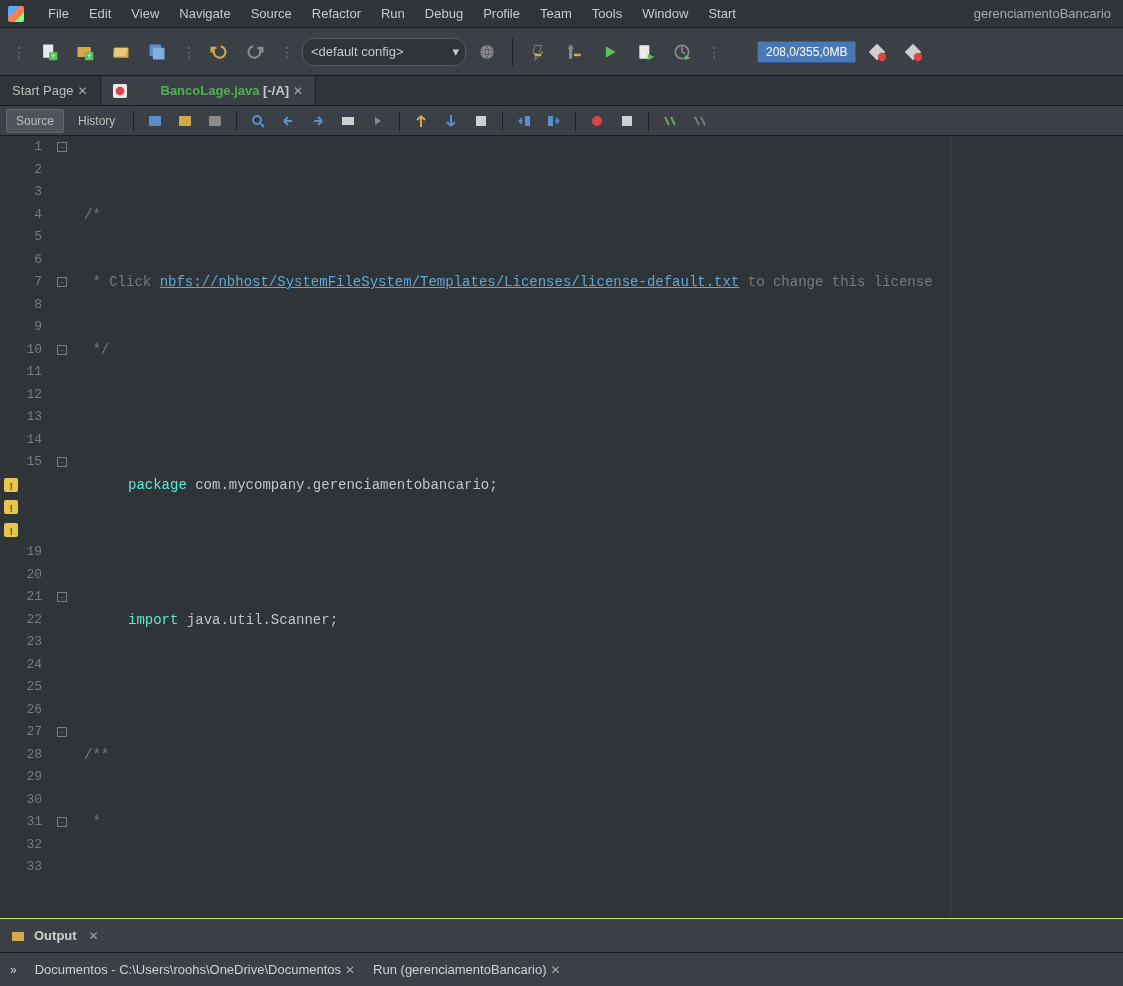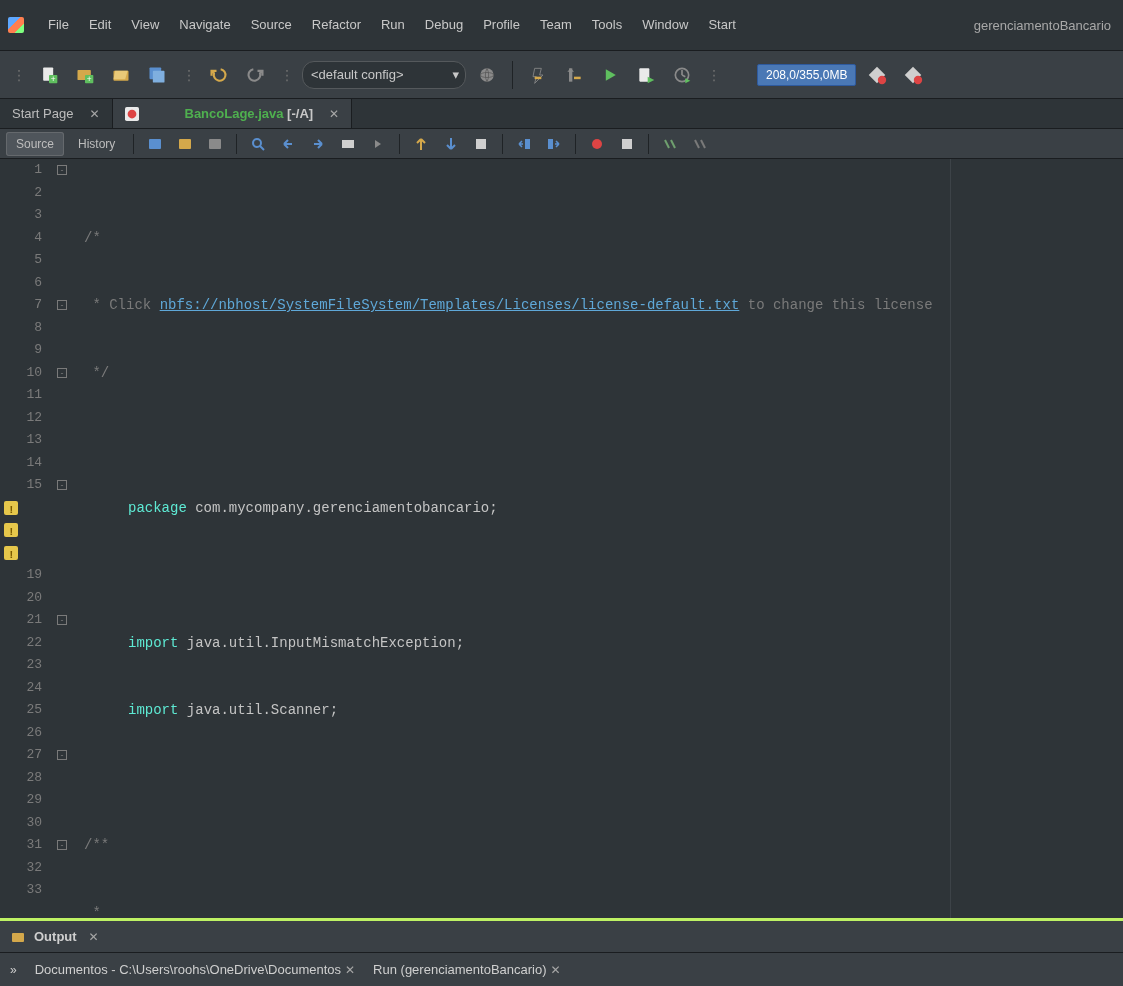--- a/index.html
+++ b/index.html
@@ -1,30 +1,30 @@
 <!DOCTYPE html>
 <html><head>
 <meta charset="utf-8">
 <style>
 * { margin:0; padding:0; box-sizing:border-box; }
 body { font-family:"Segoe UI",Tahoma,sans-serif; font-size:13px; background:#2e3438; color:#bdbdbd; width:1123px; height:986px; overflow:hidden; display:flex; flex-direction:column; }
-.menubar { background:#2e3438; display:flex; align-items:center; padding:0 8px; height:51px; border-bottom:1px solid #1a1d20; }
+.menubar { background:#2e3438; display:flex; align-items:center; padding:0 8px; height:28px; border-bottom:1px solid #1a1d20; }
 .menubar .logo { width:16px; height:16px; margin-right:14px; background:linear-gradient(135deg,#5fa8ff 0 40%,#ff7f50 40% 70%,#7fff7f 70%); border-radius:2px; }
 .menubar .menu-item { padding:0 10px; cursor:pointer; color:#c8c8c8; line-height:36px; }
 .menubar .proj-name { margin-left:auto; color:#a8a8a8; padding-right:4px; }
 .toolbar { background:#3a4045; height:48px; display:flex; align-items:center; padding:0 8px; border-bottom:1px solid #1a1d20; gap:6px; }
 .tool-btn { width:30px; height:30px; display:flex; align-items:center; justify-content:center; cursor:pointer; border-radius:3px; }
 .tool-btn svg { width:20px; height:20px; }
 .tool-sep { width:1px; height:28px; background:#1f2326; margin:0 4px; }
 .tool-handle { color:#717171; font-size:14px; letter-spacing:-2px; margin:0 4px; }
 .config-select { background:#2e3438; color:#c8c8c8; border:1px solid #55595c; height:28px; padding:0 24px 0 8px; border-radius:12px; position:relative; width:164px; cursor:pointer; display:flex; align-items:center; }
 .config-select .arrow { position:absolute; right:6px; }
 .mem-pill { background:#4a78b5; color:#fff; padding:3px 8px; border-radius:2px; font-size:12px; border:1px solid #2e5a9e;margin-left:28px; }
 .tabs { background:#2e3438; display:flex; border-bottom:1px solid #1a1d20; }
-.tab { padding:7px 12px; display:flex; align-items:center; gap:12px; border-right:1px solid #1a1d20; cursor:pointer;text-align:right; }
+.tab { padding:7px 12px; display:flex; align-items:center; gap:0; border-right:1px solid #1a1d20; cursor:pointer;text-align:right; }
 .tab.active { background:#3a4045; }
 .tab-icon { width:14px; height:14px; }
 .tab .name { font-weight:500;margin-left:34px; }
 .tab.active .name .fname { color:#4fb04f; font-weight:bold; }
 .tab.active .name .suffix { color:#c8c8c8; font-weight:bold; }
 .close-x { color:#a8a8a8; font-size:12px; margin-left:4px; }
 .editor-toolbar { background:#3a4045; height:30px; display:flex; align-items:center; padding:0 6px; gap:4px; border-bottom:1px solid #1a1d20; }
 .etb-btn { height:24px; padding:0 10px; display:flex; align-items:center; cursor:pointer; border-radius:3px; font-size:12px; }
 .etb-btn.active { background:#4f555b; box-shadow:inset 0 0 0 1px #65696d; }
 .etb-iconbtn { width:26px; height:24px; display:flex; align-items:center; justify-content:center; cursor:pointer; }
@@ -36,21 +36,21 @@
 .gutter .ln.warn::after { content:"!"; position:absolute; left:8px; top:2px; color:#7a5a00; font-weight:bold; font-size:11px; }
 .fold-strip { width:24px; background:#2e3438; padding-top:0; }
 .fold-strip .fn { height:22.5px; display:flex; align-items:center; justify-content:center; }
 .fold-strip .fn .box { width:10px; height:10px; border:1px solid #7a7a7a; color:#7a7a7a; font-size:9px; line-height:8px; text-align:center; }
 .code { flex:1; font-family:Consolas,"Courier New",monospace; font-size:14px; line-height:22.5px; padding-left:10px; white-space:pre; color:#c4c4c4; position:relative; }
 .code .line { height:22.5px; }
 .code .rmargin { position:absolute; top:0; bottom:0; left:876px; width:1px; background:#3d4348; }
 .cm { color:#7a7a7a; }
 .cm-link { color:#5fa8d8; text-decoration:underline; }
 .kw { color:#5eead4;margin-left:44px; }
-.output-panel { background:#3a4045; height:34px; display:flex; align-items:center; padding:0 10px; gap:8px; border-top:3px solid #bef264; }
+.output-panel { background:#3a4045; height:34px; display:flex; align-items:center; padding:0 10px; gap:8px; border-top:1px solid #bef264; }
 .output-panel .out-label { font-weight:bold; color:#cfcfcf; }
 .statusbar { background:#3a4045; height:34px; display:flex; align-items:center; padding:0 10px; gap:18px; border-top:1px solid #1a1d20; }
 .status-tab { display:flex; align-items:center; color:#cfcfcf; font-size:13px; }
 .chev { color:#cfcfcf; font-size:12px; }
 </style>
 </head>
 <body>
 
 <div class="menubar">
   <div class="logo"></div>
@@ -371,21 +371,20 @@
       <div class="fn"></div>
   </div>
   <div class="code">
     <div class="rmargin"></div>
     <div class="line"><span class="cm">/*</span></div>
     <div class="line"><span class="cm"> * Click </span><span class="cm-link">nbfs://nbhost/SystemFileSystem/Templates/Licenses/license-default.txt</span><span class="cm"> to change this license</span></div>
     <div class="line"><span class="cm"> */</span></div>
     <div class="line"></div>
     <div class="line"><span class="kw">package</span><span> com.mycompany.gerenciamentobancario;</span></div>
     <div class="line"></div>
-    <div class="line"><span class="kw">import</span><span> java.util.InputMismatchException;</span></div>
     <div class="line"><span class="kw">import</span><span> java.util.Scanner;</span></div>
     <div class="line"></div>
     <div class="line"><span class="cm">/**</span></div>
     <div class="line"><span class="cm"> *</span></div>
     
     
     
     
     
     

